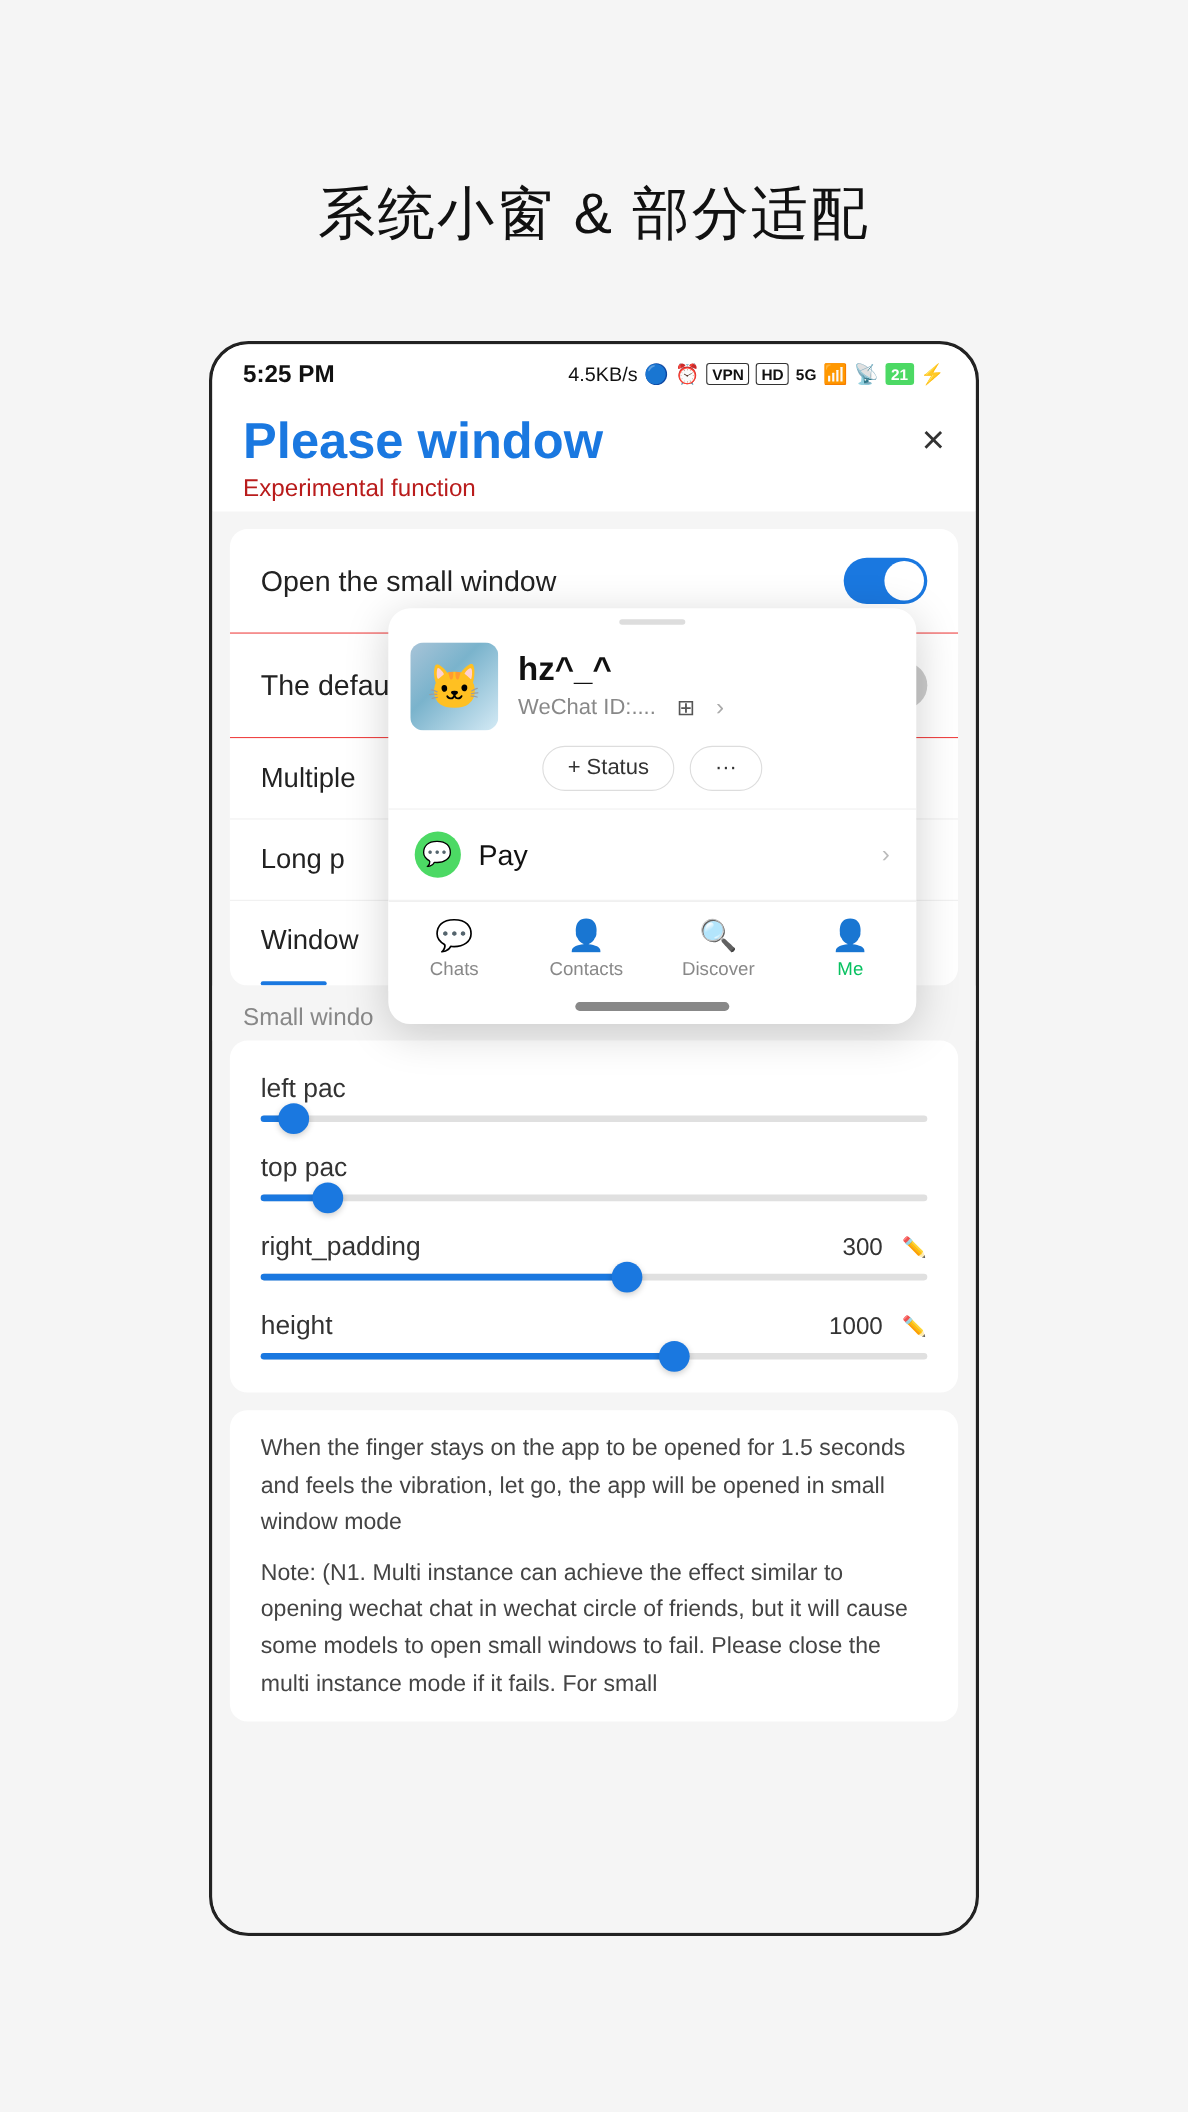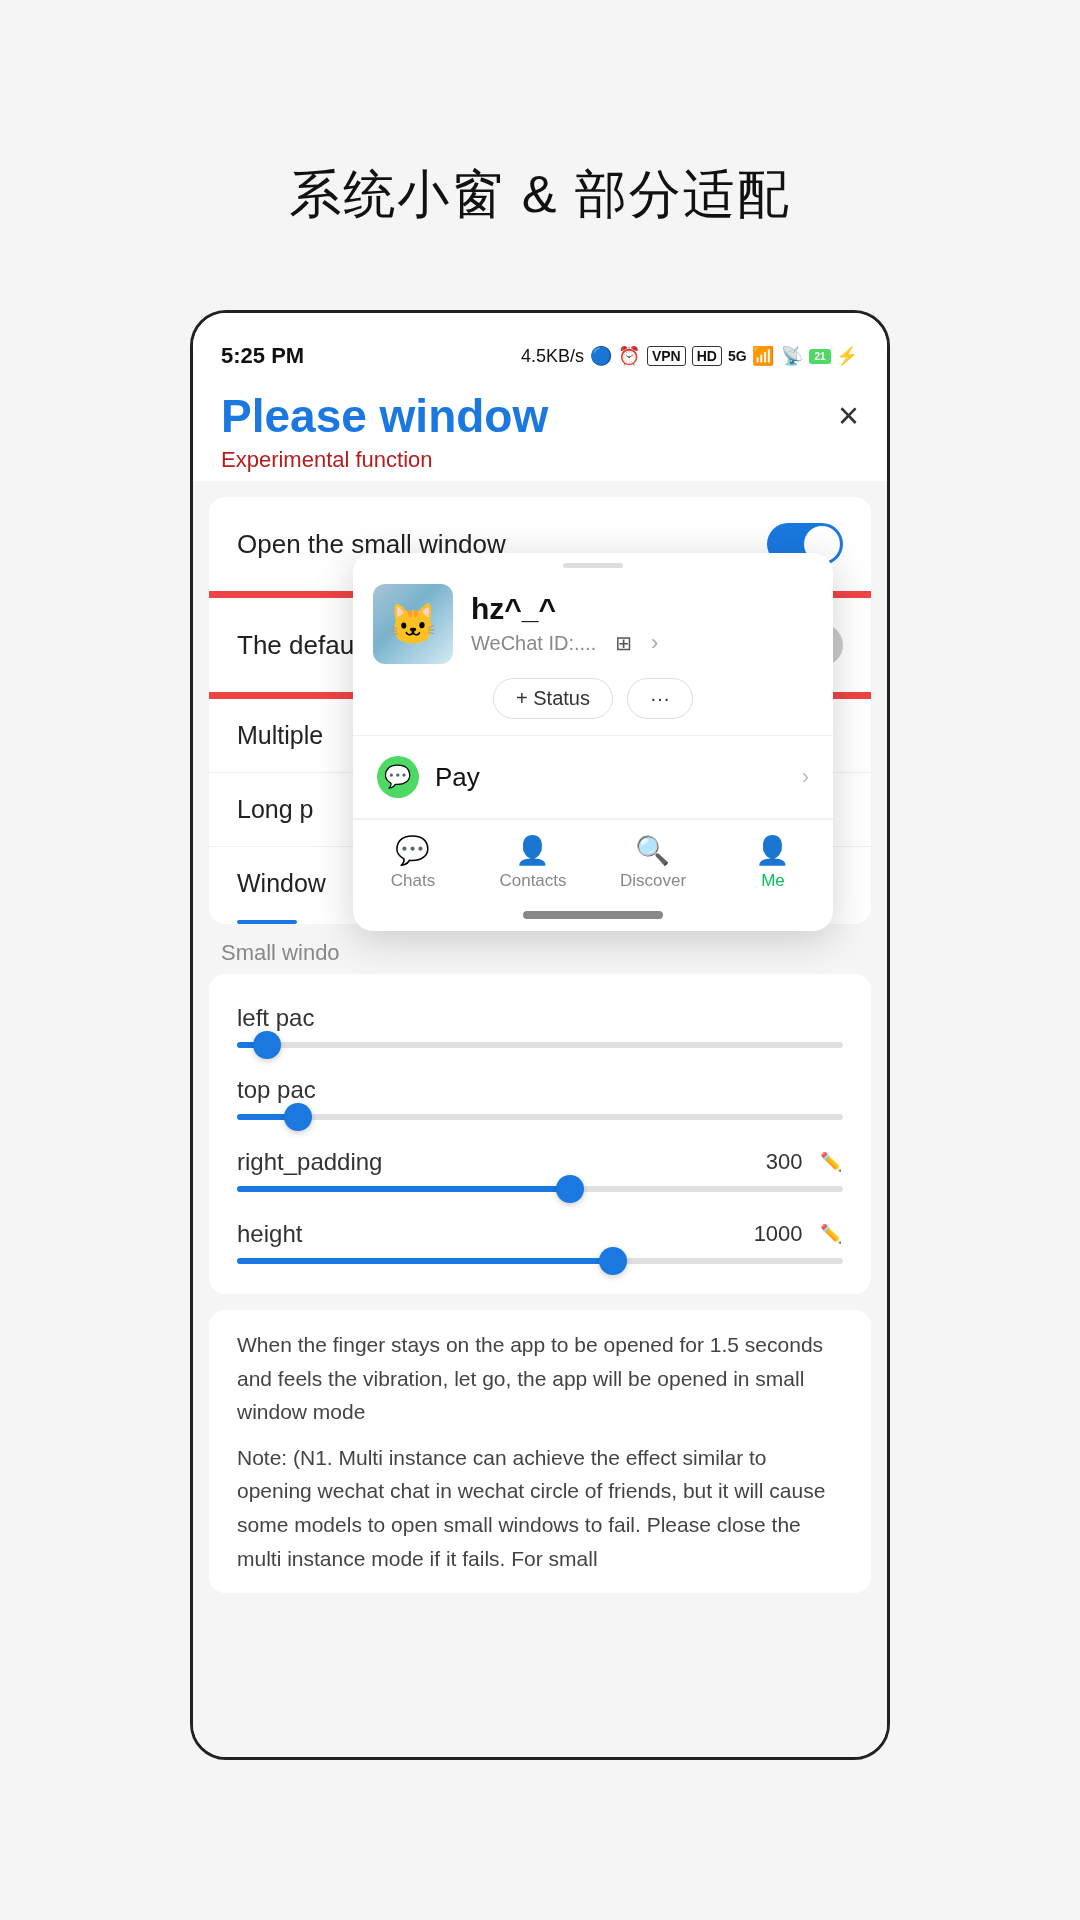--- a/index.html
+++ b/index.html
@@ -32,38 +32,38 @@
       position: relative;
       display: flex;
       flex-direction: column;
     }
 
     
     .status-bar {
       display: flex;
       justify-content: space-between;
       align-items: center;
-      padding: 30px 28px 10px;
+      padding: 14px 28px 10px;
       font-size: 22px;
       color: #111;
       background: #fff;
     }
     .status-left { font-weight: 600; font-size: 22px; }
     .status-right {
       display: flex;
       align-items: center;
       gap: 6px;
       font-size: 18px;
     }
     .battery-icon {
       display: inline-flex;
       align-items: center;
       background: #4cd964;
       color: #fff;
-      font-size: 10px;
+      font-size: 14px;
       font-weight: 700;
       padding: 2px 5px;
       border-radius: 3px;
     }
 
     
     .panel-header {
       padding: 10px 28px 8px;
       background: #fff;
     }
@@ -104,21 +104,21 @@
       border-radius: 16px;
       padding: 0;
       overflow: hidden;
     }
 
     .setting-row {
       display: flex;
       align-items: center;
       justify-content: space-between;
       padding: 26px 28px;
-      border-bottom: 7px solid #ef4444;
+      border-bottom: 1px solid #ef4444;
     }
     .setting-row:last-child { border-bottom: none; }
     .setting-label {
       font-size: 26px;
       color: #222;
     }
 
     
     .toggle {
       width: 76px;

